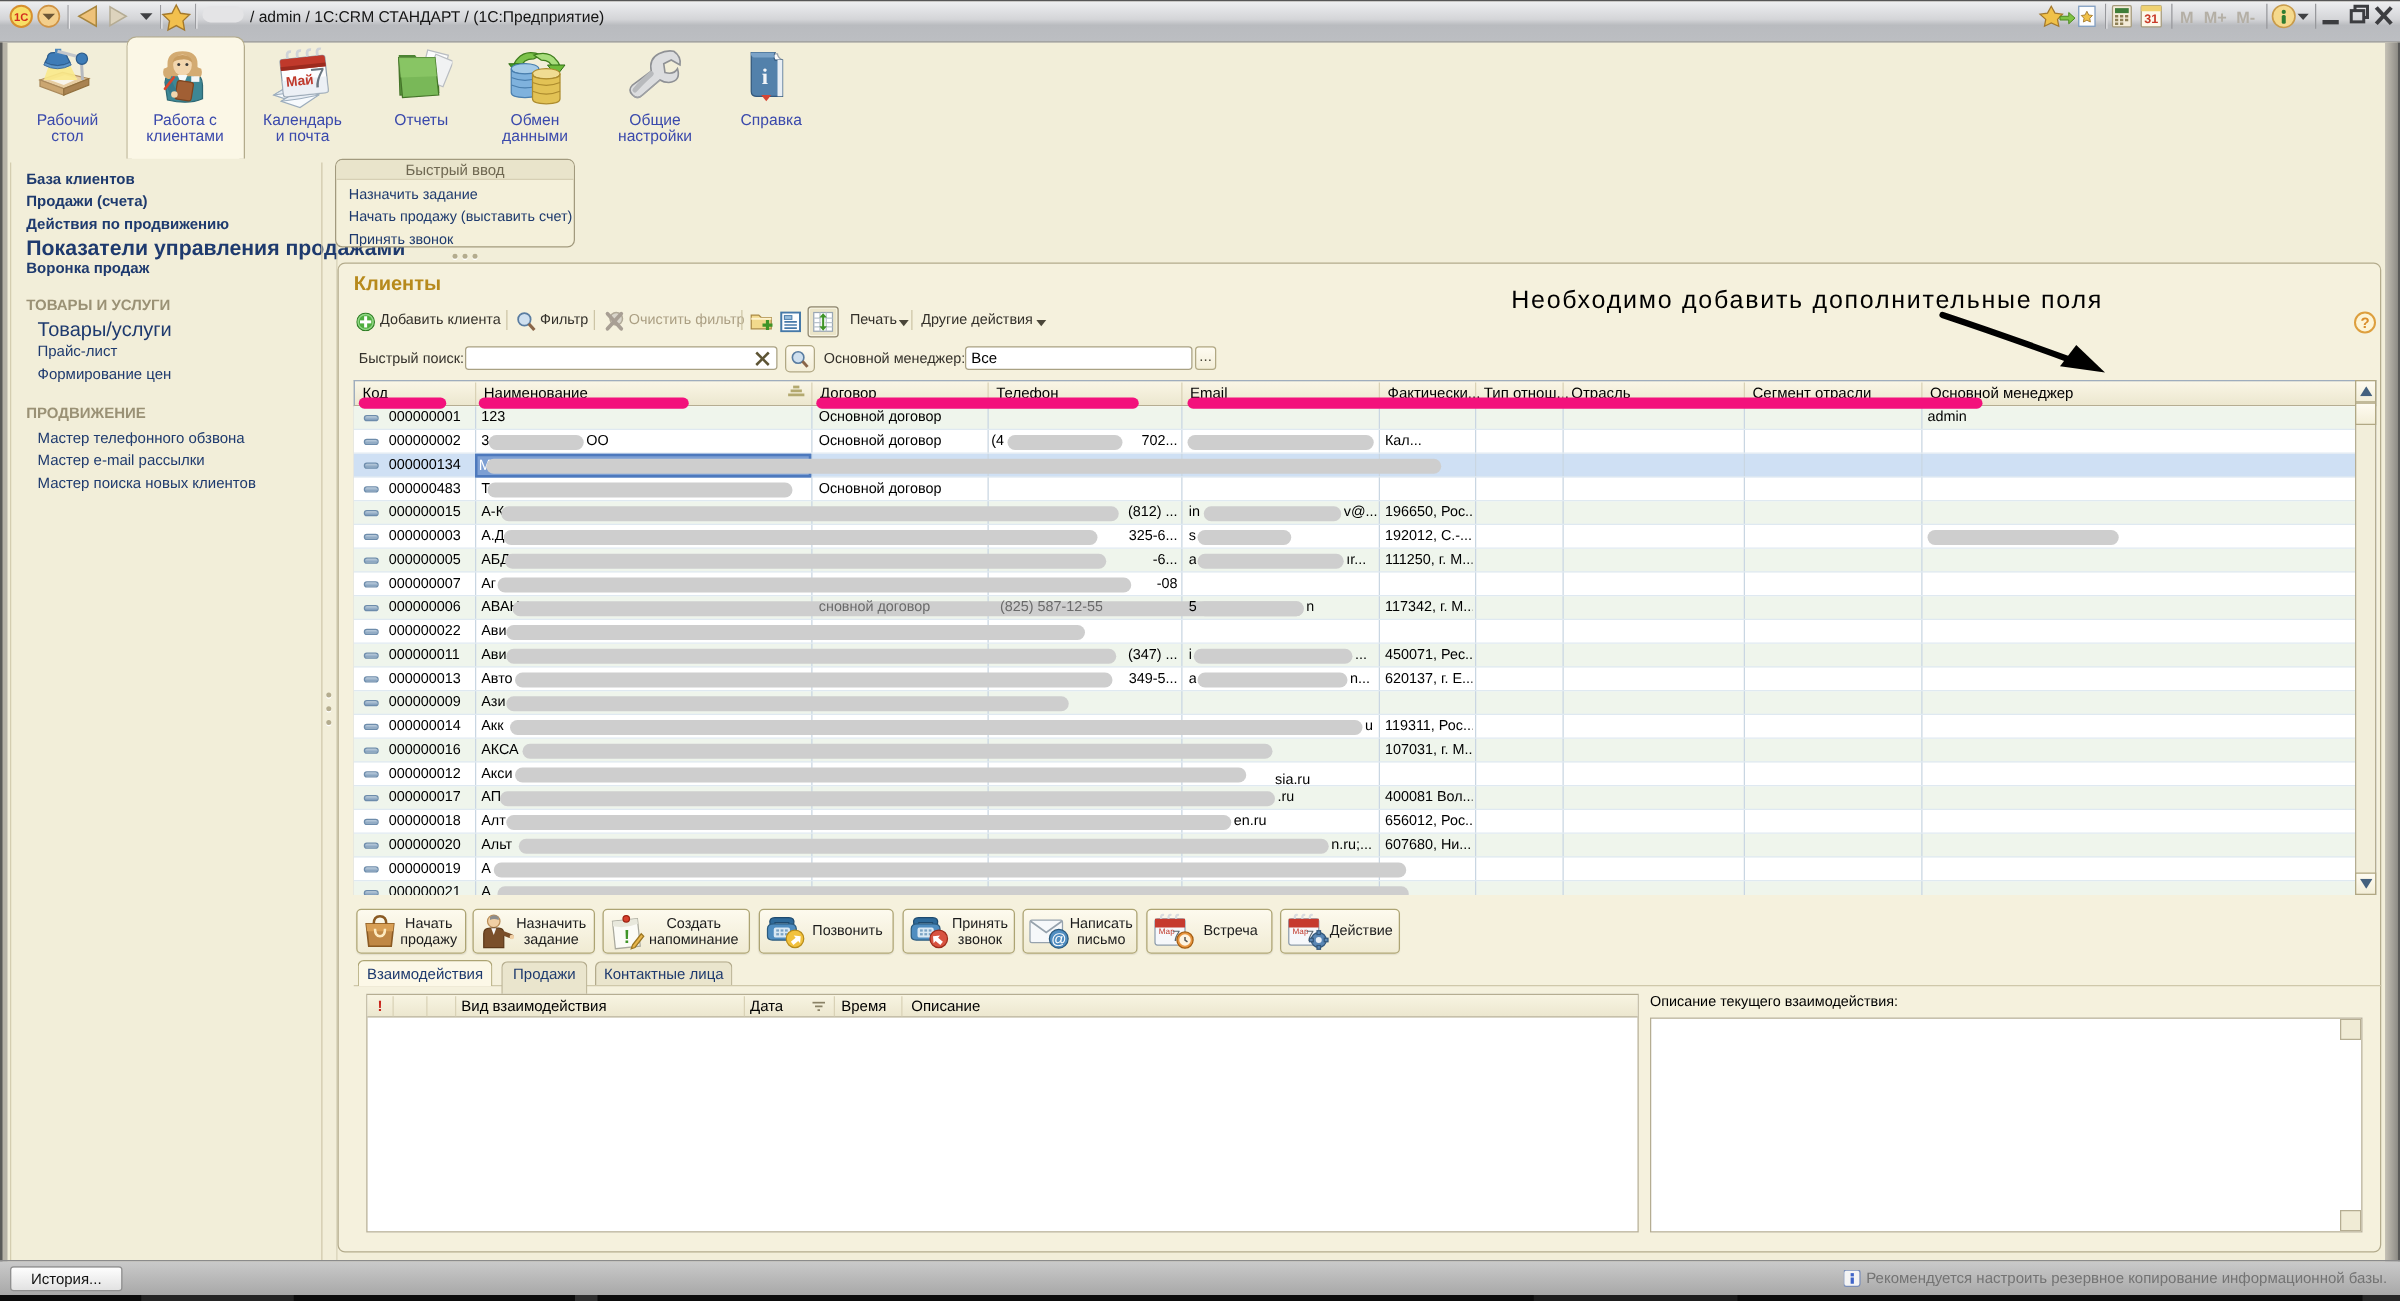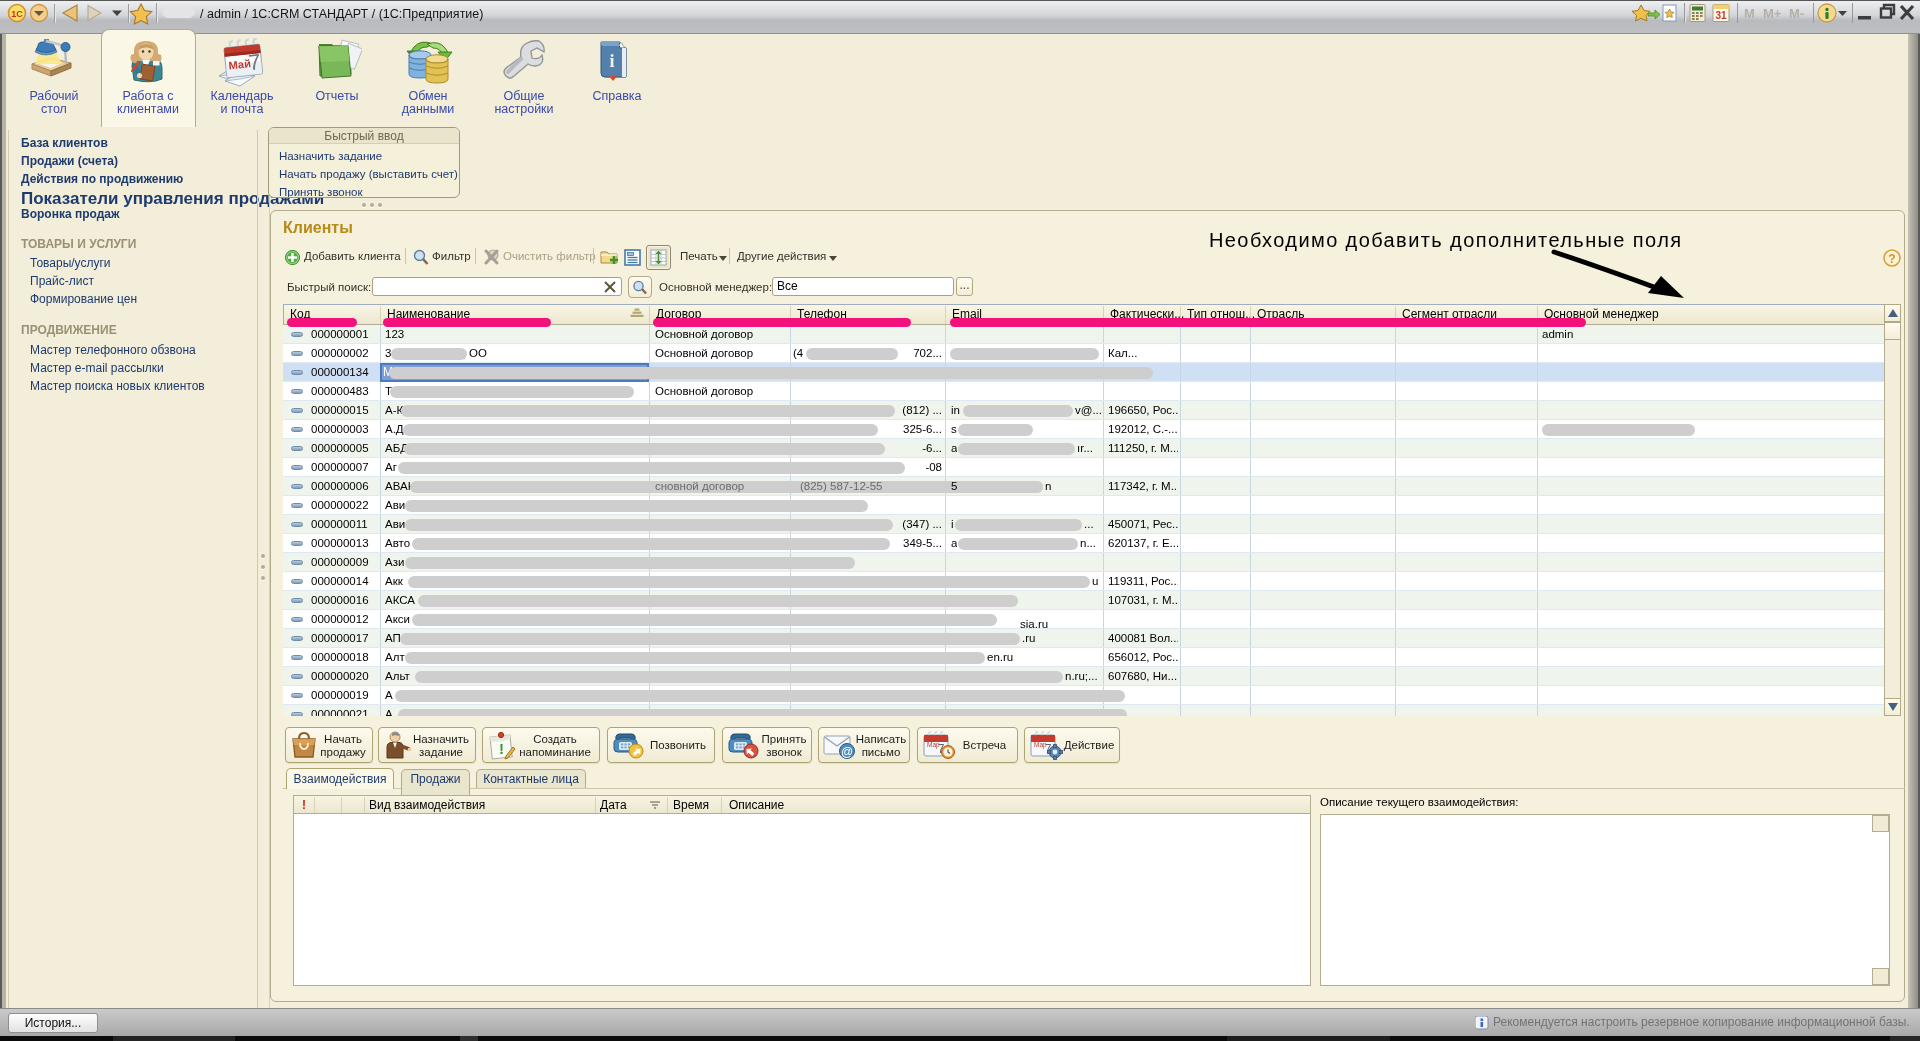--- a/index.html
+++ b/index.html
@@ -179,21 +179,21 @@
 <path d="M17 38 L21 43 L25 38 Z" fill="#d64533"></path>
 </svg></div>
 <div class="ab" style="left:570px;top:90px;width:94px;text-align:center;font-size:12.5px;line-height:13px;color:#3a49ac;">Справка</div>
 <div class="ab" style="left:8px;top:130px;width:1px;height:878px;background:#d4cdb0;"></div>
 <div class="ab" style="left:21px;top:136px;font-size:12px;font-weight:bold;color:#1e3a6e;white-space:nowrap;">База клиентов</div>
 <div class="ab" style="left:21px;top:154px;font-size:12px;font-weight:bold;color:#1e3a6e;white-space:nowrap;">Продажи (счета)</div>
 <div class="ab" style="left:21px;top:172px;font-size:12px;font-weight:bold;color:#1e3a6e;white-space:nowrap;">Действия по продвижению</div>
 <div class="ab" style="left:21px;top:189px;font-size:17px;font-weight:bold;color:#1e3a6e;white-space:nowrap;">Показатели управления продажами</div>
 <div class="ab" style="left:21px;top:207px;font-size:12px;font-weight:bold;color:#1e3a6e;white-space:nowrap;">Воронка продаж</div>
 <div class="ab" style="left:21px;top:237px;font-size:12px;font-weight:bold;color:#9a9175;white-space:nowrap;">ТОВАРЫ И УСЛУГИ</div>
-<div class="ab" style="left:30px;top:256px;font-size:12px;color:#1e3a6e;white-space:nowrap;">Товары/услуги</div>
+<div class="ab" style="left:30px;top:256px;font-size:16px;color:#1e3a6e;white-space:nowrap;">Товары/услуги</div>
 <div class="ab" style="left:30px;top:274px;font-size:12px;color:#1e3a6e;white-space:nowrap;">Прайс-лист</div>
 <div class="ab" style="left:30px;top:292px;font-size:12px;color:#1e3a6e;white-space:nowrap;">Формирование цен</div>
 <div class="ab" style="left:21px;top:323px;font-size:12px;font-weight:bold;color:#9a9175;white-space:nowrap;">ПРОДВИЖЕНИЕ</div>
 <div class="ab" style="left:30px;top:343px;font-size:12px;color:#1e3a6e;white-space:nowrap;">Мастер телефонного обзвона</div>
 <div class="ab" style="left:30px;top:361px;font-size:12px;color:#1e3a6e;white-space:nowrap;">Мастер e-mail рассылки</div>
 <div class="ab" style="left:30px;top:379px;font-size:12px;color:#1e3a6e;white-space:nowrap;">Мастер поиска новых клиентов</div>
 <div class="ab" style="left:257px;top:130px;width:1px;height:878px;background:#cfc8ab;"></div>
 <div class="ab" style="left:269px;top:130px;width:1px;height:878px;background:#d8d2b8;"></div>
 <div class="ab" style="left:261px;top:554px;width:4px;height:4px;border-radius:2px;background:#b4ac8e;box-shadow:0 1px 0 #fff;"></div>
 <div class="ab" style="left:261px;top:565px;width:4px;height:4px;border-radius:2px;background:#b4ac8e;box-shadow:0 1px 0 #fff;"></div>

